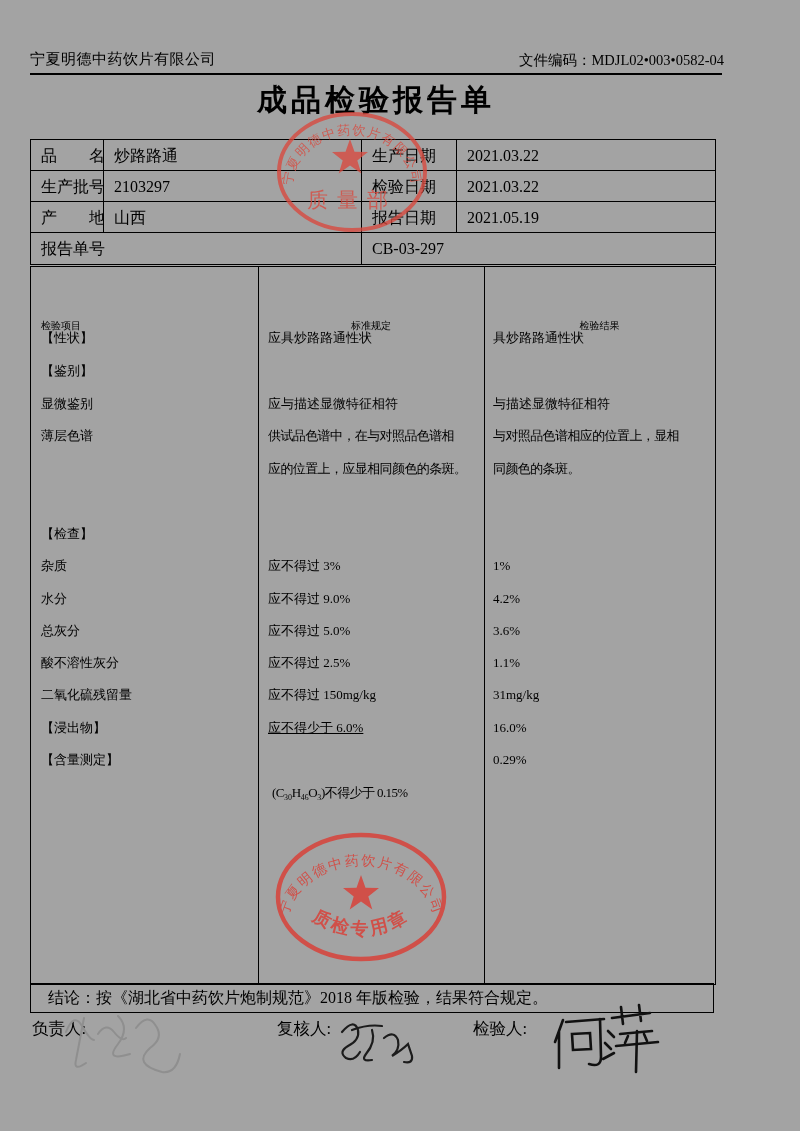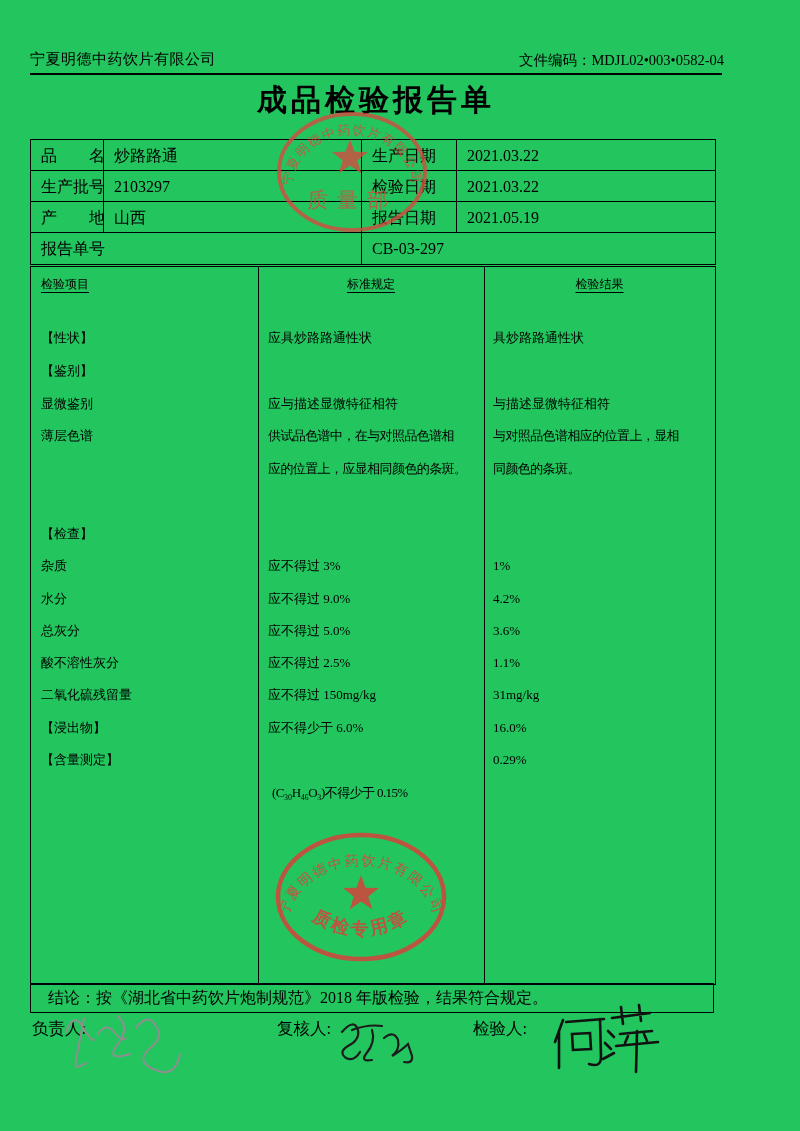--- a/index.html
+++ b/index.html
@@ -1,16 +1,16 @@
 <!DOCTYPE html>
 <html><head>
 <meta charset="utf-8">
 <style>
   html,body{margin:0;padding:0;background:#ffffff;}
-  .page{position:relative;width:800px;height:1131px;background:#22c55e;
+  .page{position:relative;width:800px;height:1131px;background:#a3a3a3;
         font-family:"Liberation Serif","DejaVu Serif",serif;color:#000;overflow:hidden;}
   .abs{position:absolute;}
   
   .company{left:30px;top:50px;font-size:15px;letter-spacing:.5px;}
   .doccode{right:76px;top:51px;font-size:14.5px;}
   .hrule{left:30px;top:73px;width:692px;height:2px;background:#000;}
   .title{left:30px;top:80px;width:692px;text-align:center;font-size:30px;
          font-weight:bold;letter-spacing:4px;}
   
   .info{left:30px;top:139px;width:684px;border:1.5px solid #000;
@@ -19,21 +19,21 @@
   .info .cell{border-right:1px solid #000;border-bottom:1px solid #000;
         line-height:31px;padding-left:10px;white-space:nowrap;overflow:hidden;}
   .info .lastcol{border-right:none;}
   .info .lastrow{border-bottom:none;}
   .span2a{grid-column:1/3;}
   .span2b{grid-column:3/5;}
   
   .main{left:30px;top:266px;width:684px;height:717px;border:1.5px solid #000;}
   .vline{position:absolute;top:0;bottom:0;width:1px;background:#000;}
   .tl{position:absolute;font-size:13px;line-height:18px;white-space:nowrap;}
-  .thead{font-size:12px;text-decoration:underline;text-underline-offset:4px;}
+  .thead{font-size:10px;text-underline-offset:4px;margin-top:42px;}
   .ctr{text-align:center;}
   .tight{letter-spacing:-0.6px;}
   
   .concl{left:30px;top:983px;width:684px;height:30px;border:1.5px solid #000;
          line-height:27px;padding-left:17px;font-size:16px;box-sizing:border-box;}
   .sig{top:1018px;font-size:16.5px;}
   .overlay{left:0;top:0;pointer-events:none;}
 </style>
 </head>
 <body>
@@ -105,21 +105,21 @@
 
     <div class="tl" style="left:10px;top:387px;">酸不溶性灰分</div>
     <div class="tl" style="left:237px;top:387px;">应不得过 2.5%</div>
     <div class="tl" style="left:462px;top:387px;">1.1%</div>
 
     <div class="tl" style="left:10px;top:419px;">二氧化硫残留量</div>
     <div class="tl" style="left:237px;top:419px;">应不得过 150mg/kg</div>
     <div class="tl" style="left:462px;top:419px;">31mg/kg</div>
 
     <div class="tl" style="left:10px;top:452px;">【浸出物】</div>
-    <div class="tl" style="left:237px;top:452px;">应不得少于 6.0%</div>
+    <div class="tl" style="left:237px;top:452px;text-decoration:underline;">应不得少于 6.0%</div>
     <div class="tl" style="left:462px;top:452px;text-align:center;">16.0%</div>
 
     <div class="tl" style="left:10px;top:484px;">【含量测定】</div>
     <div class="tl tight" style="left:241px;top:517px;">(C₃₀H₄₆O₃)不得少于 0.15%</div>
     <div class="tl" style="left:462px;top:484px;">0.29%</div>
   </div>
 
   <div class="abs concl">结论：按《湖北省中药饮片炮制规范》2018 年版检验，结果符合规定。</div>
 
   <div class="abs sig" style="left:32px;">负责人:</div>

